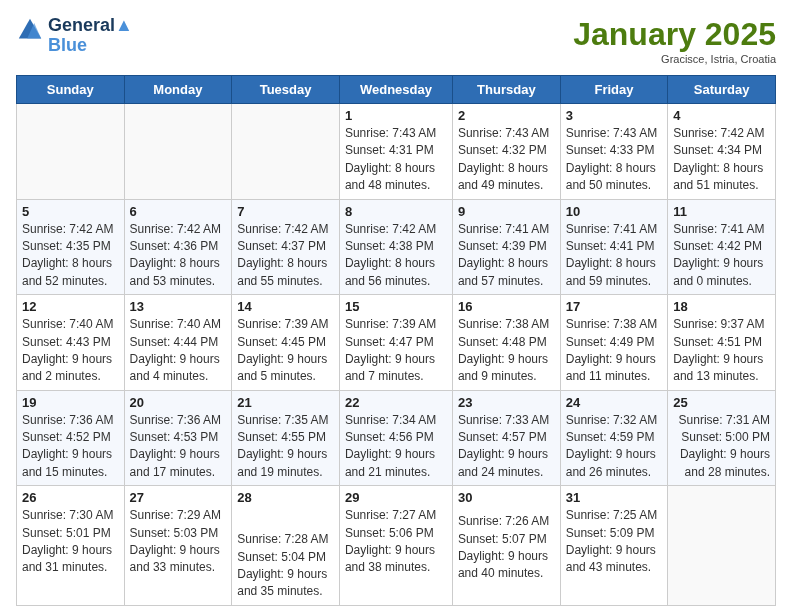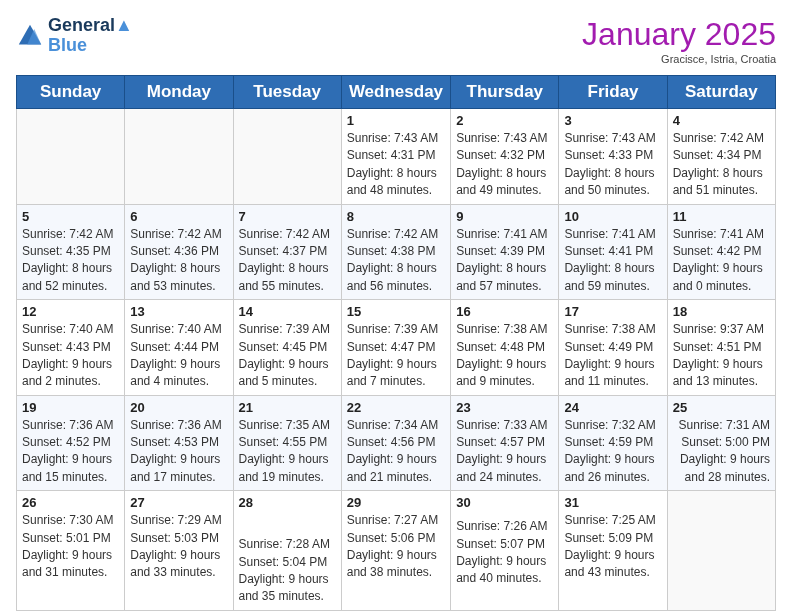--- a/index.html
+++ b/index.html
@@ -11,60 +11,59 @@
       padding: 16px;
     }
     .header {
       display: flex;
       justify-content: space-between;
       align-items: flex-start;
       margin-bottom: 10px;
     }
     .logo {
       display: flex;
-      align-items: center;
       gap: 4px;
     }
     .logo-text {
       font-size: 18px;
       font-weight: bold;
       color: #1a3a5c;
       line-height: 1.1;
     }
     .logo-text span {
       color: #4a90d9;
     }
     .logo-icon {
       width: 28px;
       height: 28px;
     }
     .title-block {
       text-align: right;
     }
     .main-title {
       font-size: 32px;
-      font-weight: normal;
-      color: #a21caf;
+      font-weight: bold;
+      color: #4d7c0f;
     }
     .subtitle {
       font-size: 11px;
       color: #444;
     }
     .calendar {
       width: 100%;
       border-collapse: collapse;
       border: 1px solid #ccc;
     }
     .calendar th {
       background-color: #2e6db4;
       color: #fff;
-      font-size: 17px;
+      font-size: 13px;
       font-weight: bold;
       text-align: center;
-      padding: 6px 7px;
+      padding: 6px 20px;
       border: 1px solid #1a4f8a;
     }
     .calendar td {
       width: 108px;
       vertical-align: top;
       padding: 4px 5px;
       border: 1px solid #ccc;
       font-size: 10.5px;
       color: #333;
       min-height: 80px;

